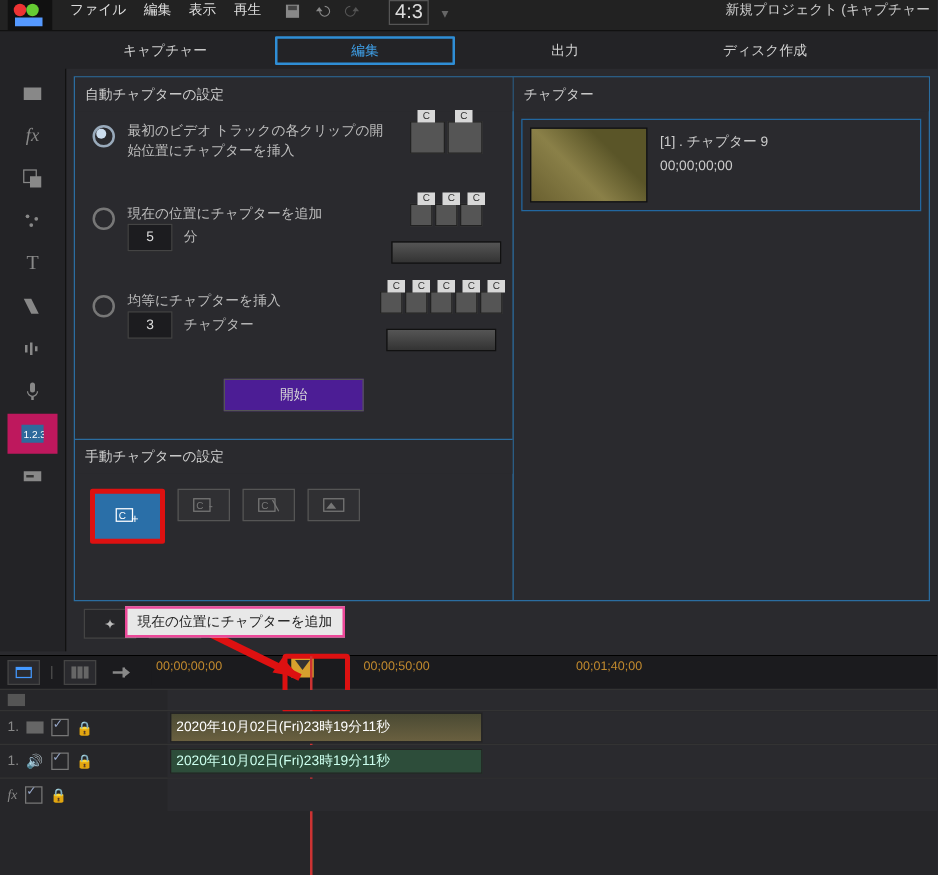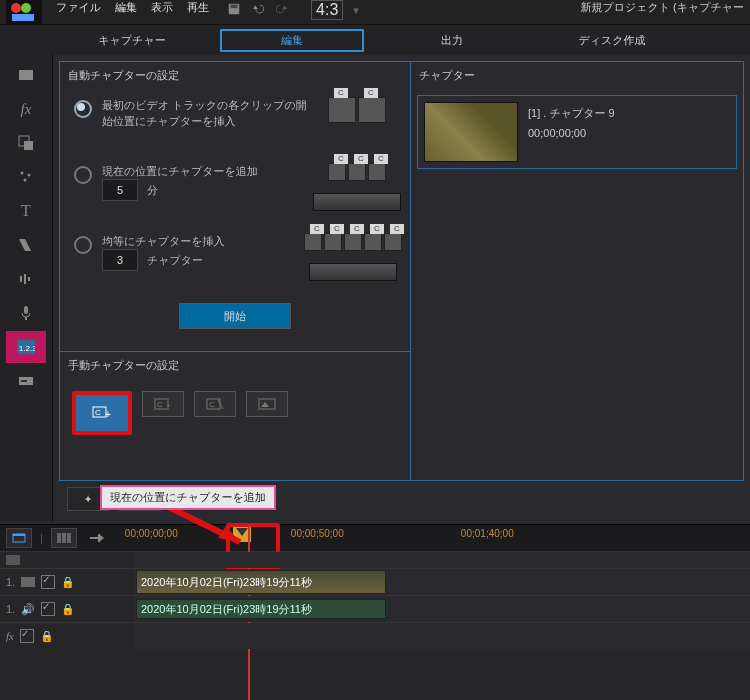--- a/index.html
+++ b/index.html
@@ -33,21 +33,21 @@
 .radio.on::after{content:"";display:block;width:8px;height:8px;border-radius:50%;background:#cde;margin:1px;}
 .r-label{flex:1;color:#bdbdbd;font-size:11px;line-height:16px;}
 .r-right{flex:0 0 90px;display:flex;flex-direction:column;align-items:center;gap:2px;}
 .numbox{display:inline-block;width:34px;height:20px;line-height:20px;text-align:center;background:#1c1c1f;color:#ddd;border:1px solid #444;}
 .sublabel{color:#bbb;margin-left:6px;}
 .thumb-row{display:flex;gap:2px;}
 .thumb{width:26px;height:24px;background:#555;border:1px solid #222;position:relative;}
 .thumb .tag{position:absolute;top:-10px;left:5px;width:14px;height:10px;background:#d8d8d8;color:#333;font-size:8px;text-align:center;line-height:10px;}
 .thumb.mini{width:16px;height:16px;}
 .filmstrip{width:86px;height:16px;background:linear-gradient(#555,#333);border:1px solid #111;margin-top:10px;}
-.startbtn{display:block;margin:10px auto 0;width:110px;height:24px;text-align:center;line-height:24px;background:#0369a1;border:1px solid #555;color:#d8d8d8;}
+.startbtn{display:block;margin:10px auto 0;width:110px;height:24px;text-align:center;line-height:24px;background:#4c1d95;border:1px solid #555;color:#d8d8d8;}
 .sep{height:1px;background:#2b6da0;margin-top:14px;}
 .manual-btns{display:flex;gap:10px;padding:12px 12px;}
 .mbtn{width:40px;height:24px;background:#303033;border:1px solid #555;display:flex;align-items:center;justify-content:center;color:#777;}
 .mbtn.hl{border:4px solid #d11;border-radius:2px;padding:6px;background:#2a6fa8;color:#fff;}
 .tooltip{position:absolute;left:100px;top:485px;background:#e8e8e8;color:#222;padding:3px 8px;font-size:11px;border:2px solid #ec4899;z-index:50;}
 .magicrow{display:flex;gap:10px;align-items:center;padding:6px 0 0 8px;}
 .magicbtn{width:40px;height:22px;background:#262629;border:1px solid #444;display:flex;align-items:center;justify-content:center;color:#bbb;position:relative;}
 .magicbtn.r{position:relative;}
 
 .chapter-item{margin:6px;padding:6px;border:1px solid #2267a0;display:flex;gap:10px;}

